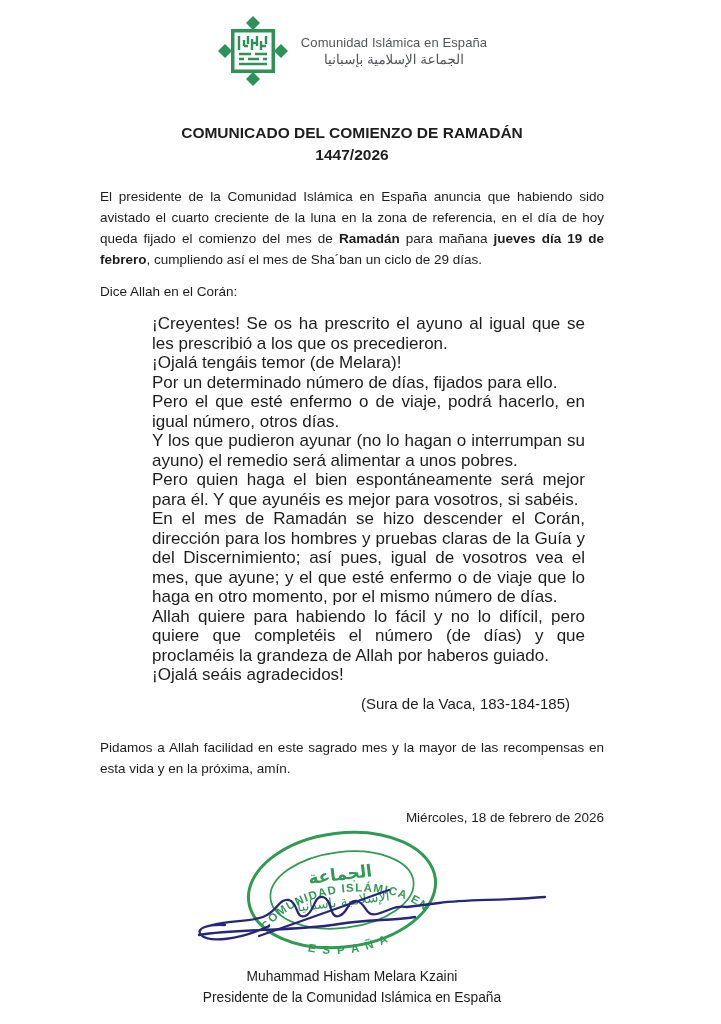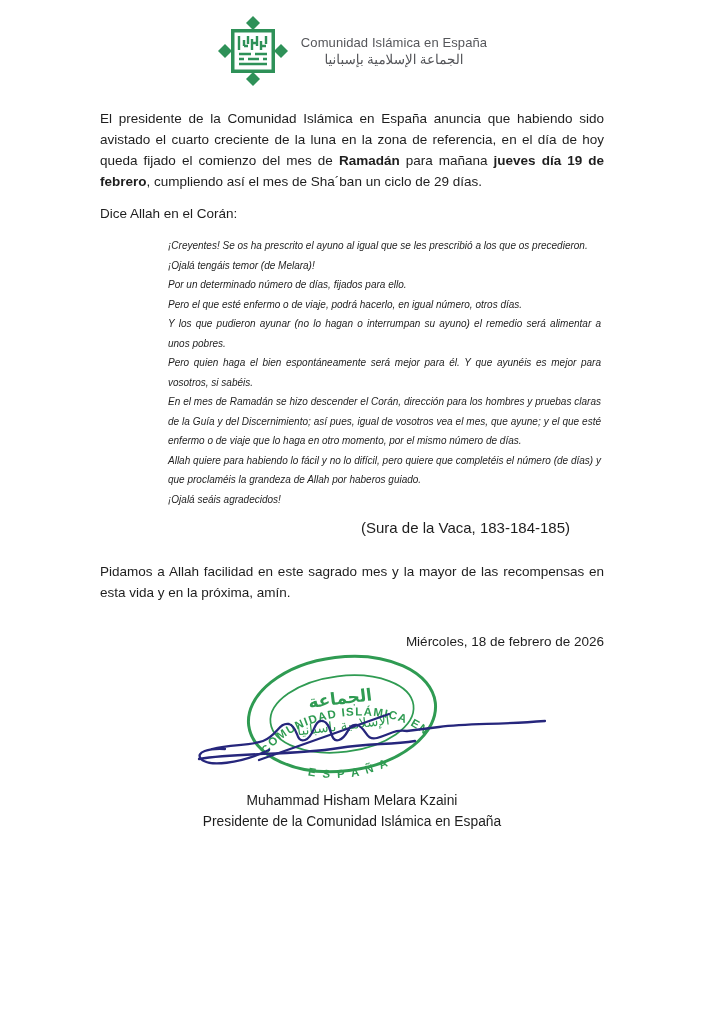--- a/index.html
+++ b/index.html
@@ -7,32 +7,32 @@
     position:relative;
     width:721px;height:1024px;
     margin:0 auto;
     background:#ffffff;
     box-sizing:border-box;
     padding:14px 117px 0 100px;
     font-family:"Liberation Sans",sans-serif;
     color:#1e1e1e;
     overflow:hidden;
   }
-  .arabic{font-family:Liberation Serif, serif;direction:rtl;unicode-bidi:bidi-override;}
+  .arabic{font-family:Liberation Sans, sans-serif;direction:rtl;unicode-bidi:bidi-override;}
   
   .logo-row{display:flex;justify-content:center;align-items:center;gap:12px;height:74px;}
   .logo-text{display:flex;flex-direction:column;align-items:center;line-height:17px;}
   .org-name{font-size:13px;color:#55565a;letter-spacing:.1px;}
   .org-name-ar{font-size:13.5px;color:#55565a;}
   
   .doc-title{margin-top:34px;text-align:center;font-weight:bold;font-size:15.5px;line-height:22px;}
   
   .intro{margin-top:20px;font-size:13.5px;line-height:21px;text-align:justify;}
   .lead-in{margin-top:14px;font-size:13.5px;}
-  .quote{margin-top:15px;margin-left:68px;width:433px;font-size:10px;font-style:italic;line-height:19.5px;}
+  .quote{margin-top:15px;margin-left:52px;width:433px;font-size:17px;line-height:19.5px;}
   .quote-line{text-align:justify;}
   .attribution{margin-top:10px;margin-left:52px;width:418px;text-align:right;font-size:15px;}
   .closing{margin-top:25px;font-size:13.5px;line-height:21px;text-align:justify;}
   .date-line{margin-top:31px;text-align:right;font-weight:normal;font-size:13.5px;}
   
   .stamp-wrap{margin-top:3px;display:flex;justify-content:center;}
   
   .signer{margin-top:6px;text-align:center;font-weight:normal;font-size:13.8px;line-height:21px;}
 </style>
 </head>
@@ -55,20 +55,24 @@
         <path d="M22,39 H34 M38,39 H50 M22,44 H27 M31,44 H42 M46,44 H50 M22,49 H50"></path>
         <path d="M27,31 H31 M44,31 H49 M35,28 H40"></path>
       </g>
     </svg>
     <div class="logo-text">
       <span class="org-name">Comunidad Islámica en España</span>
       <span class="org-name-ar arabic">الجماعة الإسلامية بإسبانيا</span>
     </div>
   </div>
 
+  <div class="doc-title">
+    <div>COMUNICADO DEL COMIENZO DE RAMADÁN</div>
+    <div>1447/2026</div>
+  </div>
 
   <p class="intro"><span>El presidente de la Comunidad Islámica en España anuncia que habiendo sido avistado el cuarto creciente de la luna en la zona de referencia, en el día de hoy queda fijado el comienzo del mes de </span><b>Ramadán</b><span> para mañana </span><b>jueves día 19 de febrero</b><span>, cumpliendo así el mes de Sha´ban un ciclo de 29 días.</span></p>
 
   <p class="lead-in">Dice Allah en el Corán:</p>
 
   <div class="quote">
       <div class="quote-line">¡Creyentes! Se os ha prescrito el ayuno al igual que se les prescribió a los que os precedieron.</div>
       <div class="quote-line">¡Ojalá tengáis temor (de Melara)!</div>
       <div class="quote-line">Por un determinado número de días, fijados para ello.</div>
       <div class="quote-line">Pero el que esté enfermo o de viaje, podrá hacerlo, en igual número, otros días.</div>

